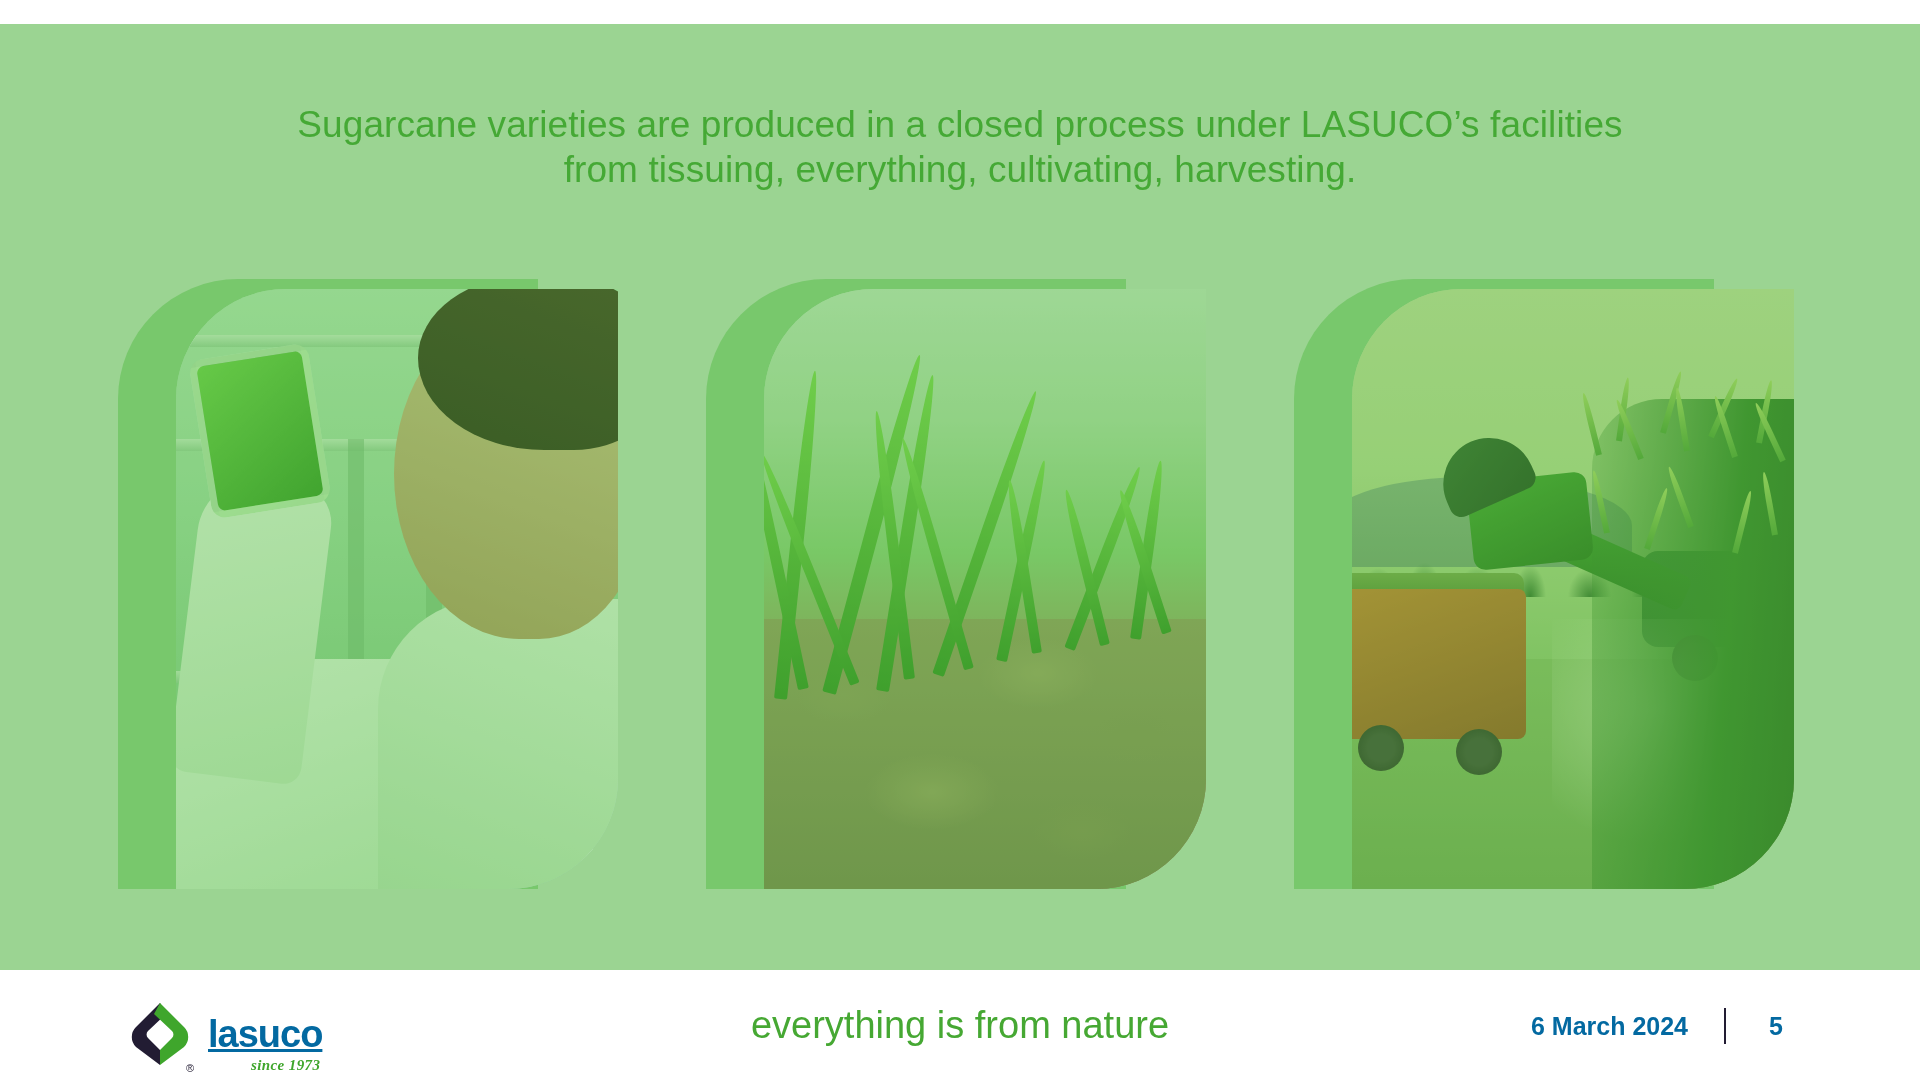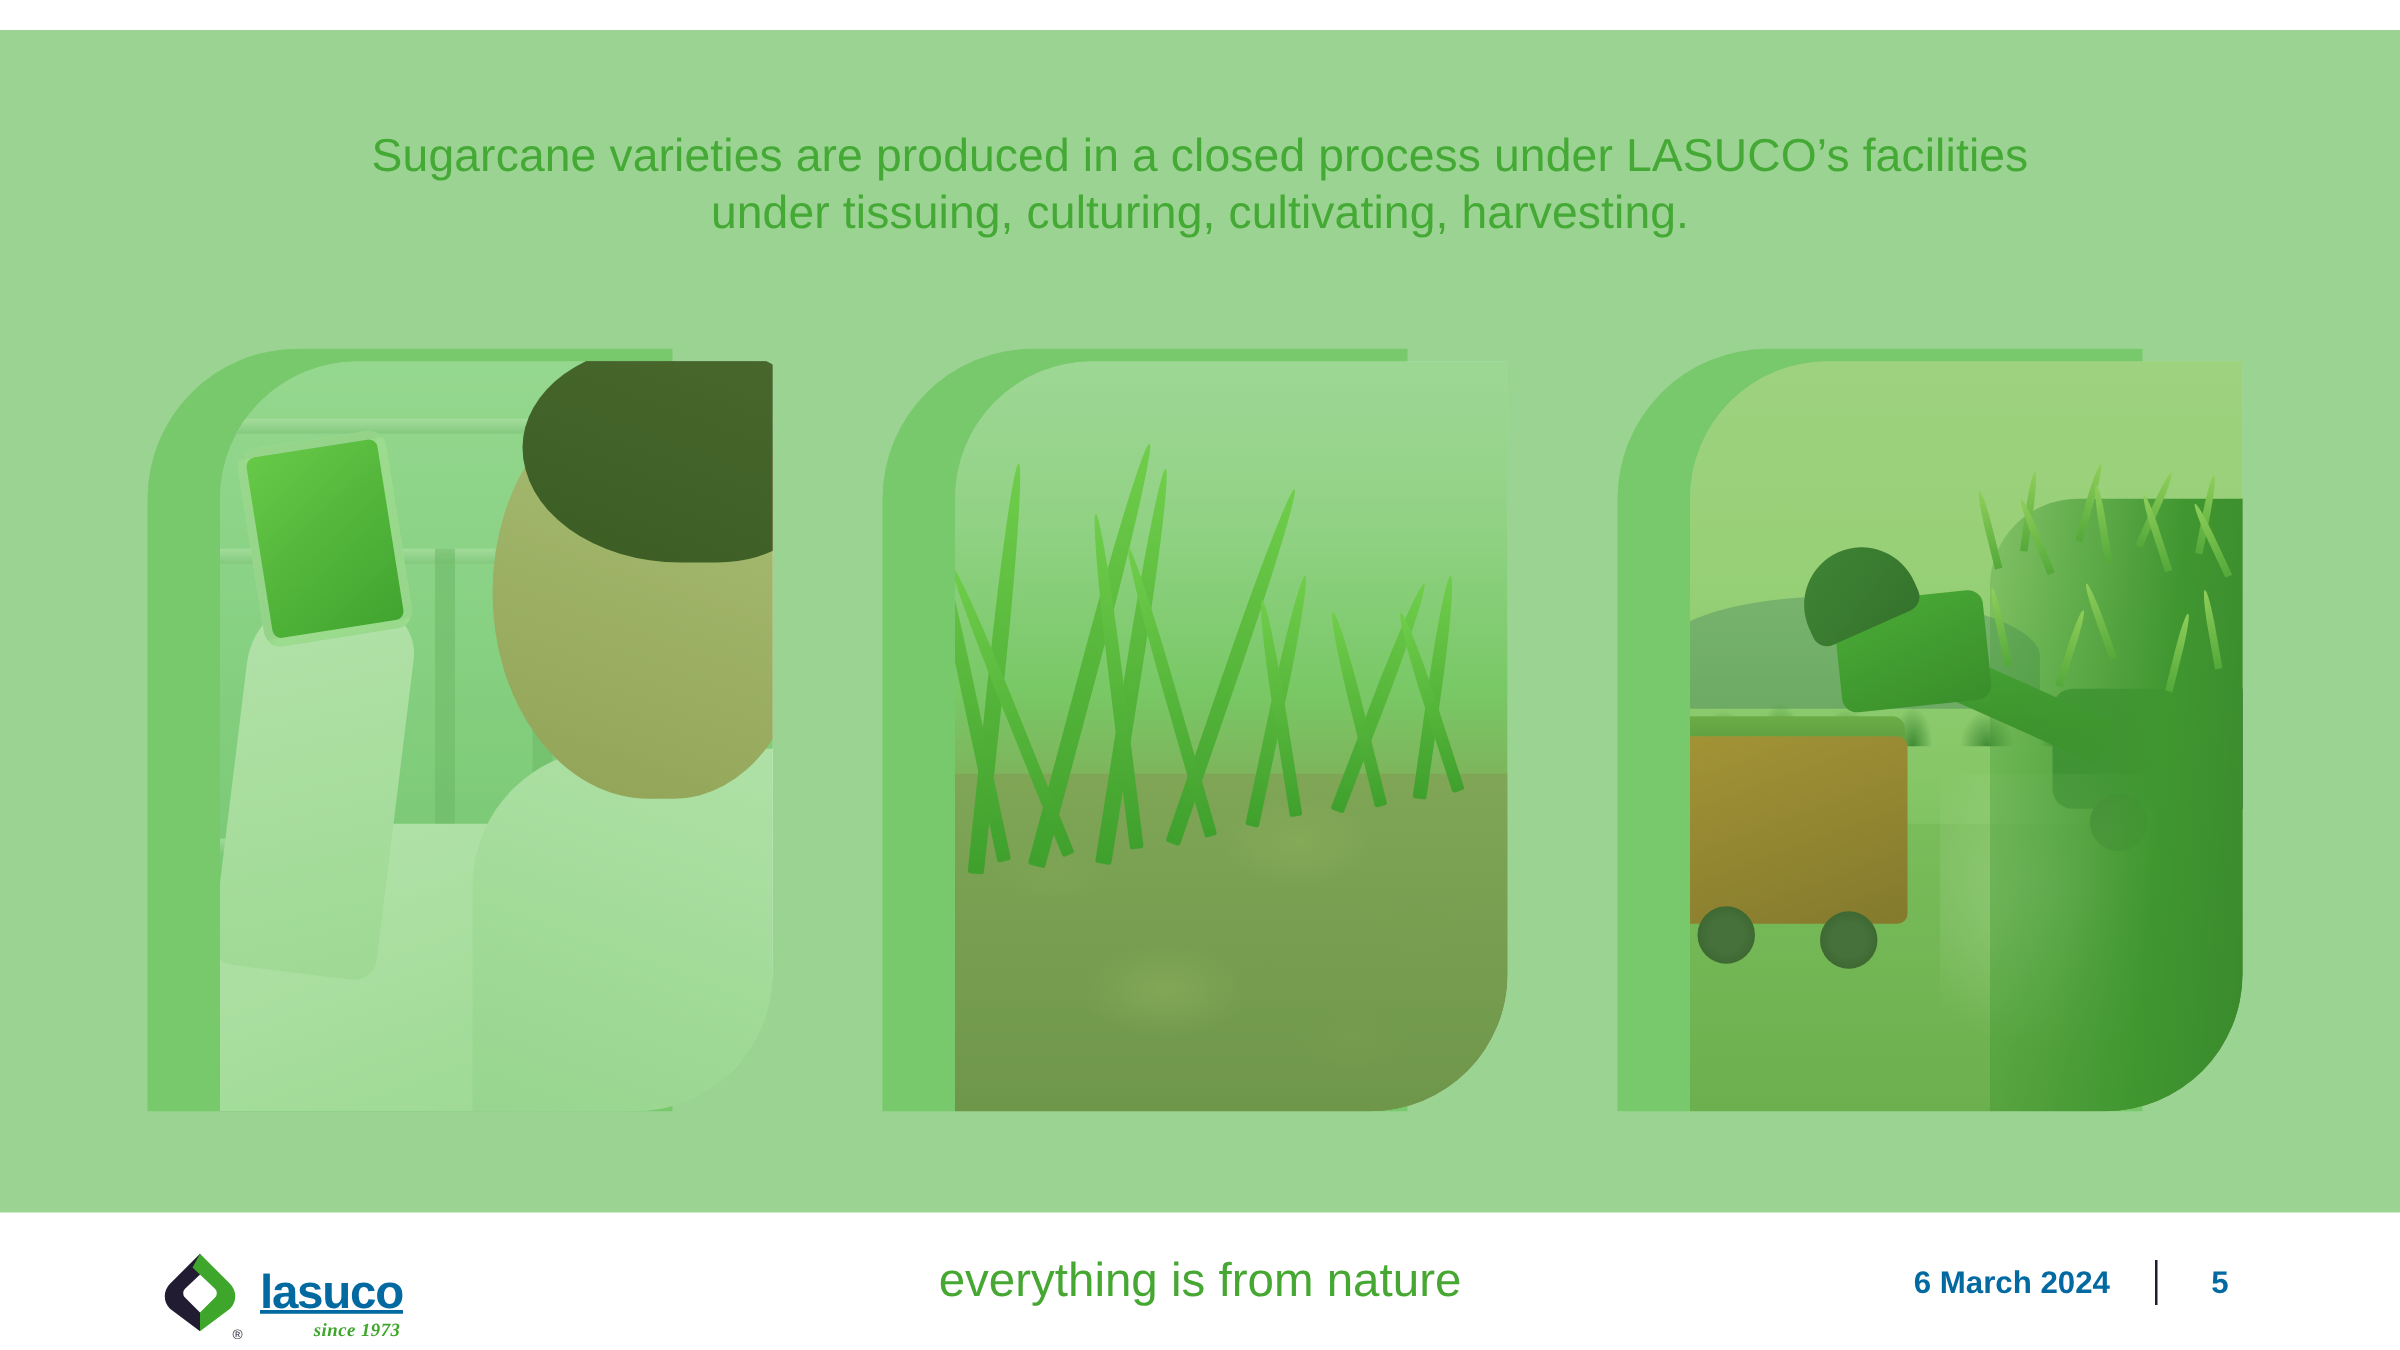--- a/index.html
+++ b/index.html
@@ -272,21 +272,21 @@
 </style>
 </head>
 <body>
 
 <div id="slide">
 
   <div id="body-area">
 
     <div id="heading">
       <span class="ln">Sugarcane varieties are produced in a closed process under LASUCO’s facilities</span>
-      <span class="ln">under tissuing, culturing, cultivating, harvesting.</span>
+      <span class="ln">from tissuing, everything, cultivating, harvesting.</span>
     </div>
 
     <div id="cards">
 
       <div class="card c0">
         <div class="backing"></div>
         <div class="photo">
           <div class="scene s-lab">
             <div class="shelf a"></div>
               <div class="shelf b"></div>

